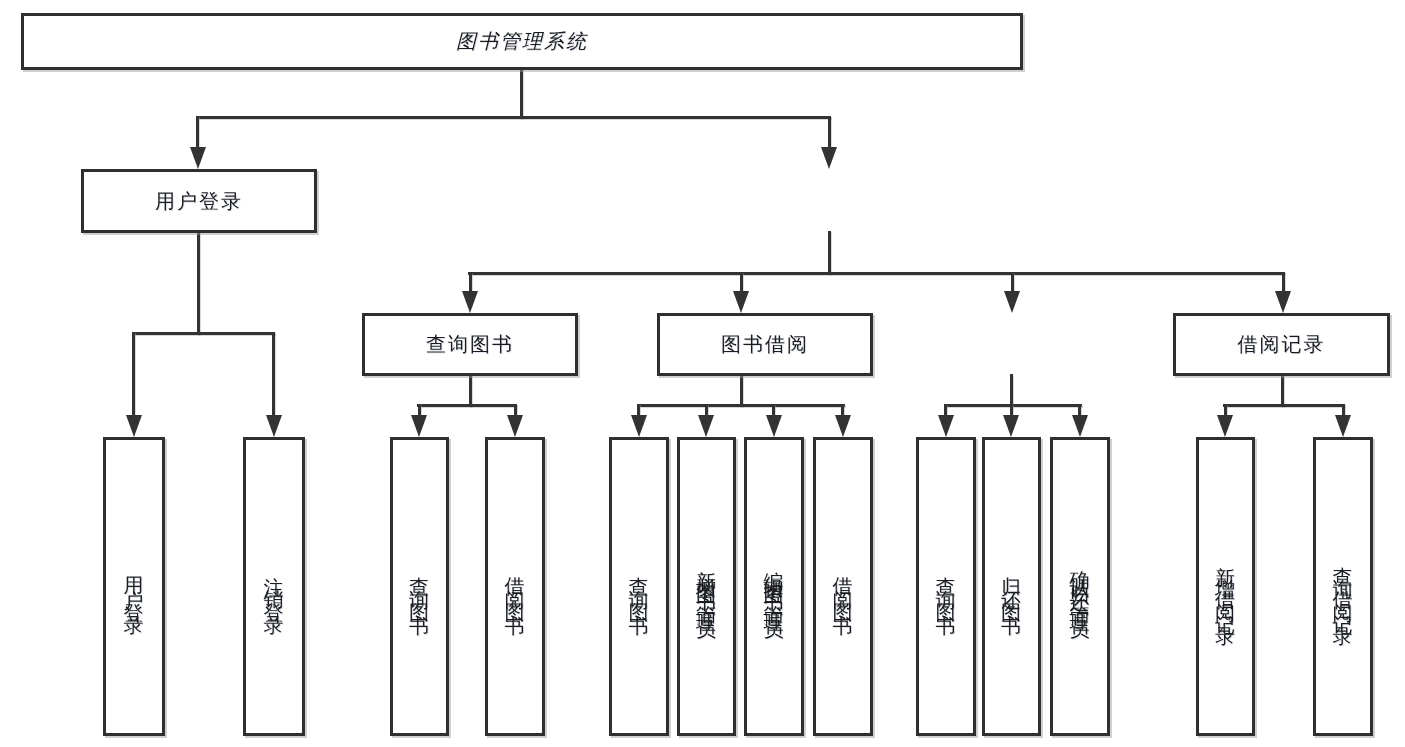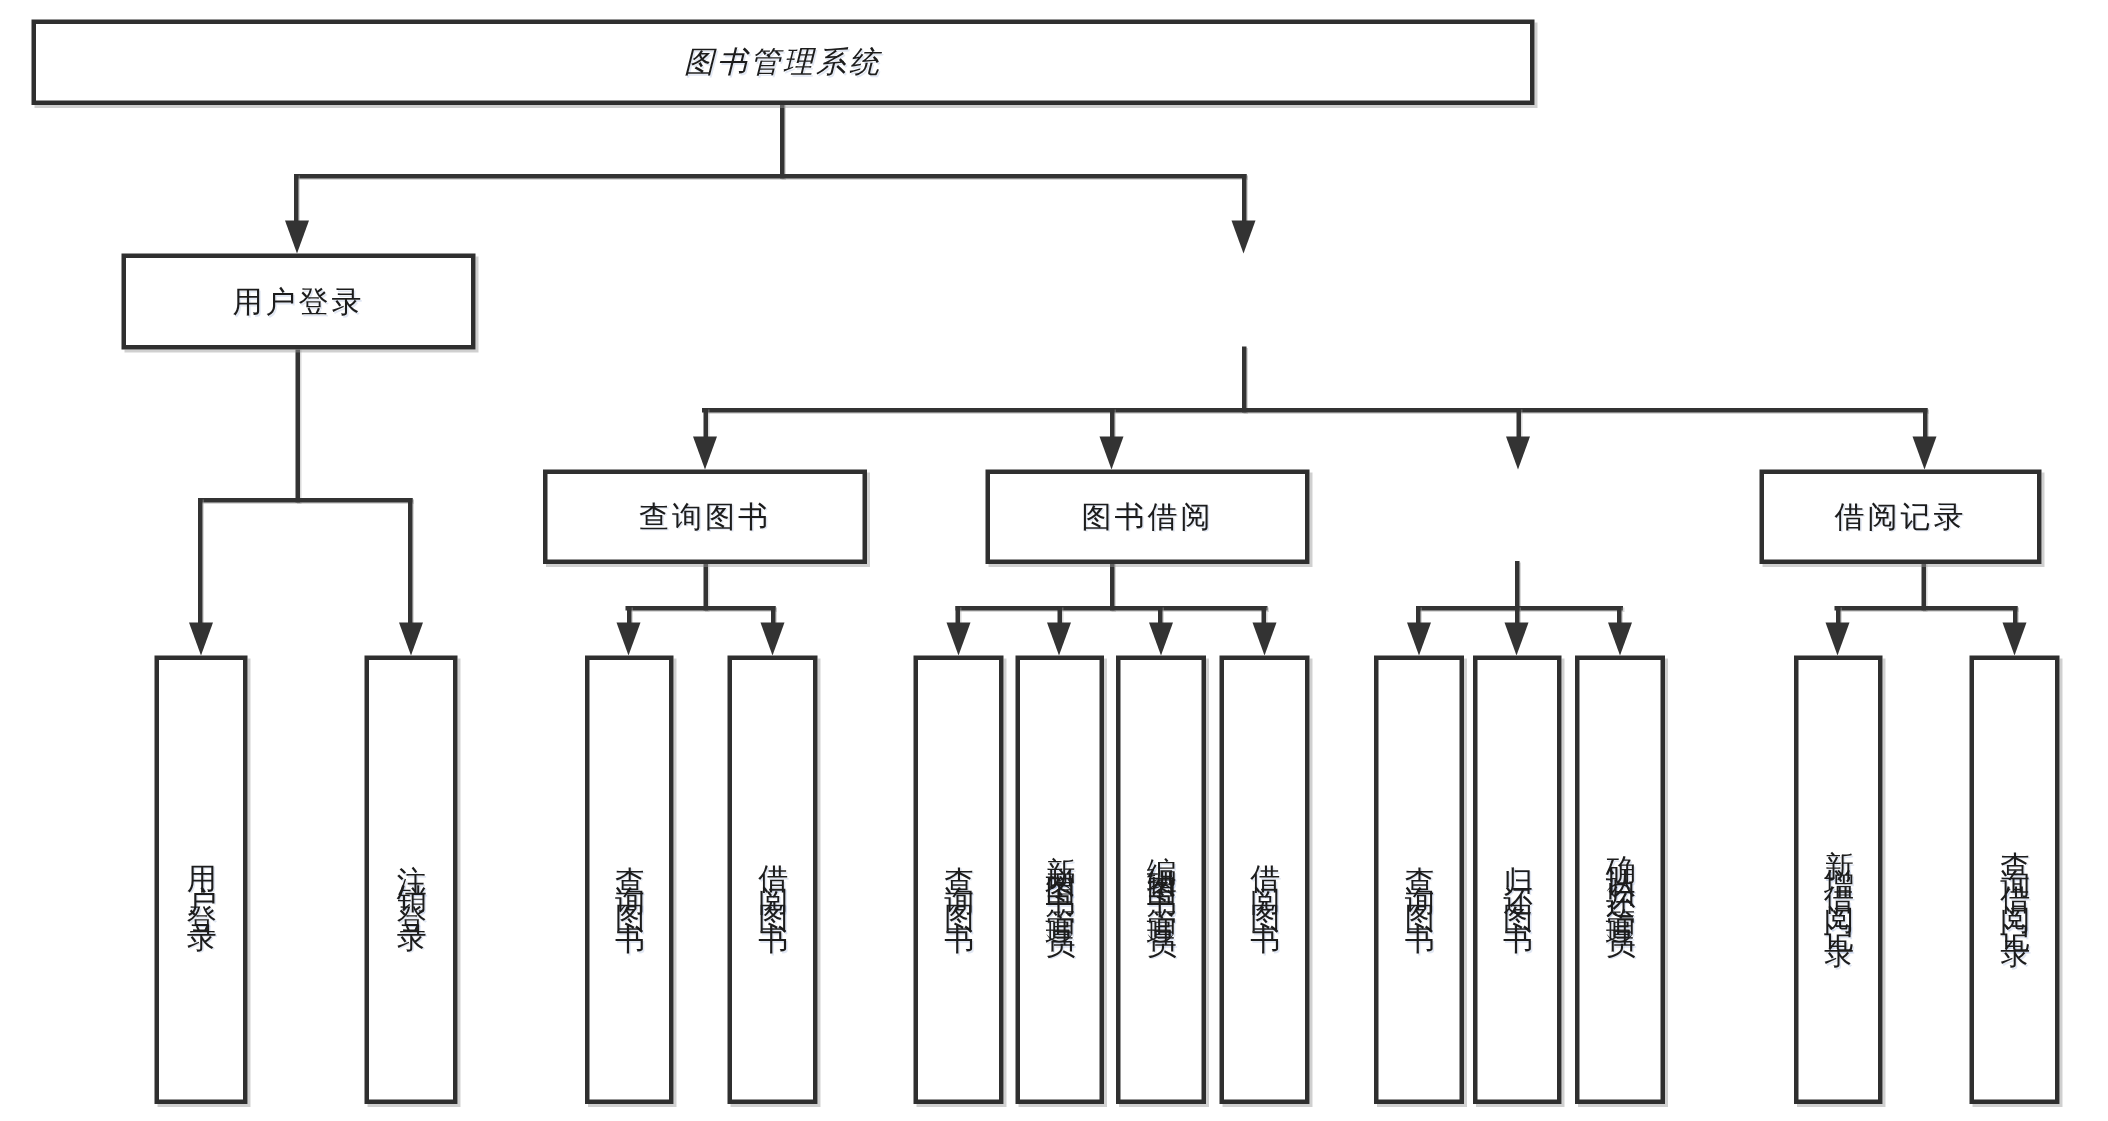--- a/index.html
+++ b/index.html
@@ -47,21 +47,21 @@
   <div class="node" style="left:81px;top:169px;width:236px;height:64px;">
     <span class="label">用户登录</span>
   </div>
 
   <div class="node" style="left:362px;top:313px;width:216px;height:63px;">
     <span class="label">查询图书</span>
   </div>
   <div class="node" style="left:633px;top:313px;width:216px;height:63px;margin-left:24px;">
     <span class="label">图书借阅</span>
   </div>
-  <div class="node" style="left:1173px;top:313px;width:188px;height:63px;font-family:Liberation Serif, serif;">
+  <div class="node" style="left:1173px;top:313px;width:217px;height:63px;font-family:Liberation Serif, serif;">
     <span class="label">借阅记录</span>
   </div>
 
   <div class="node vnode" style="left:103px;top:437px;width:62px;height:299px;">
     <span class="label">用户登录</span>
   </div>
   <div class="node vnode" style="left:243px;top:437px;width:62px;height:299px;">
     <span class="label">注销登录</span>
   </div>
 

